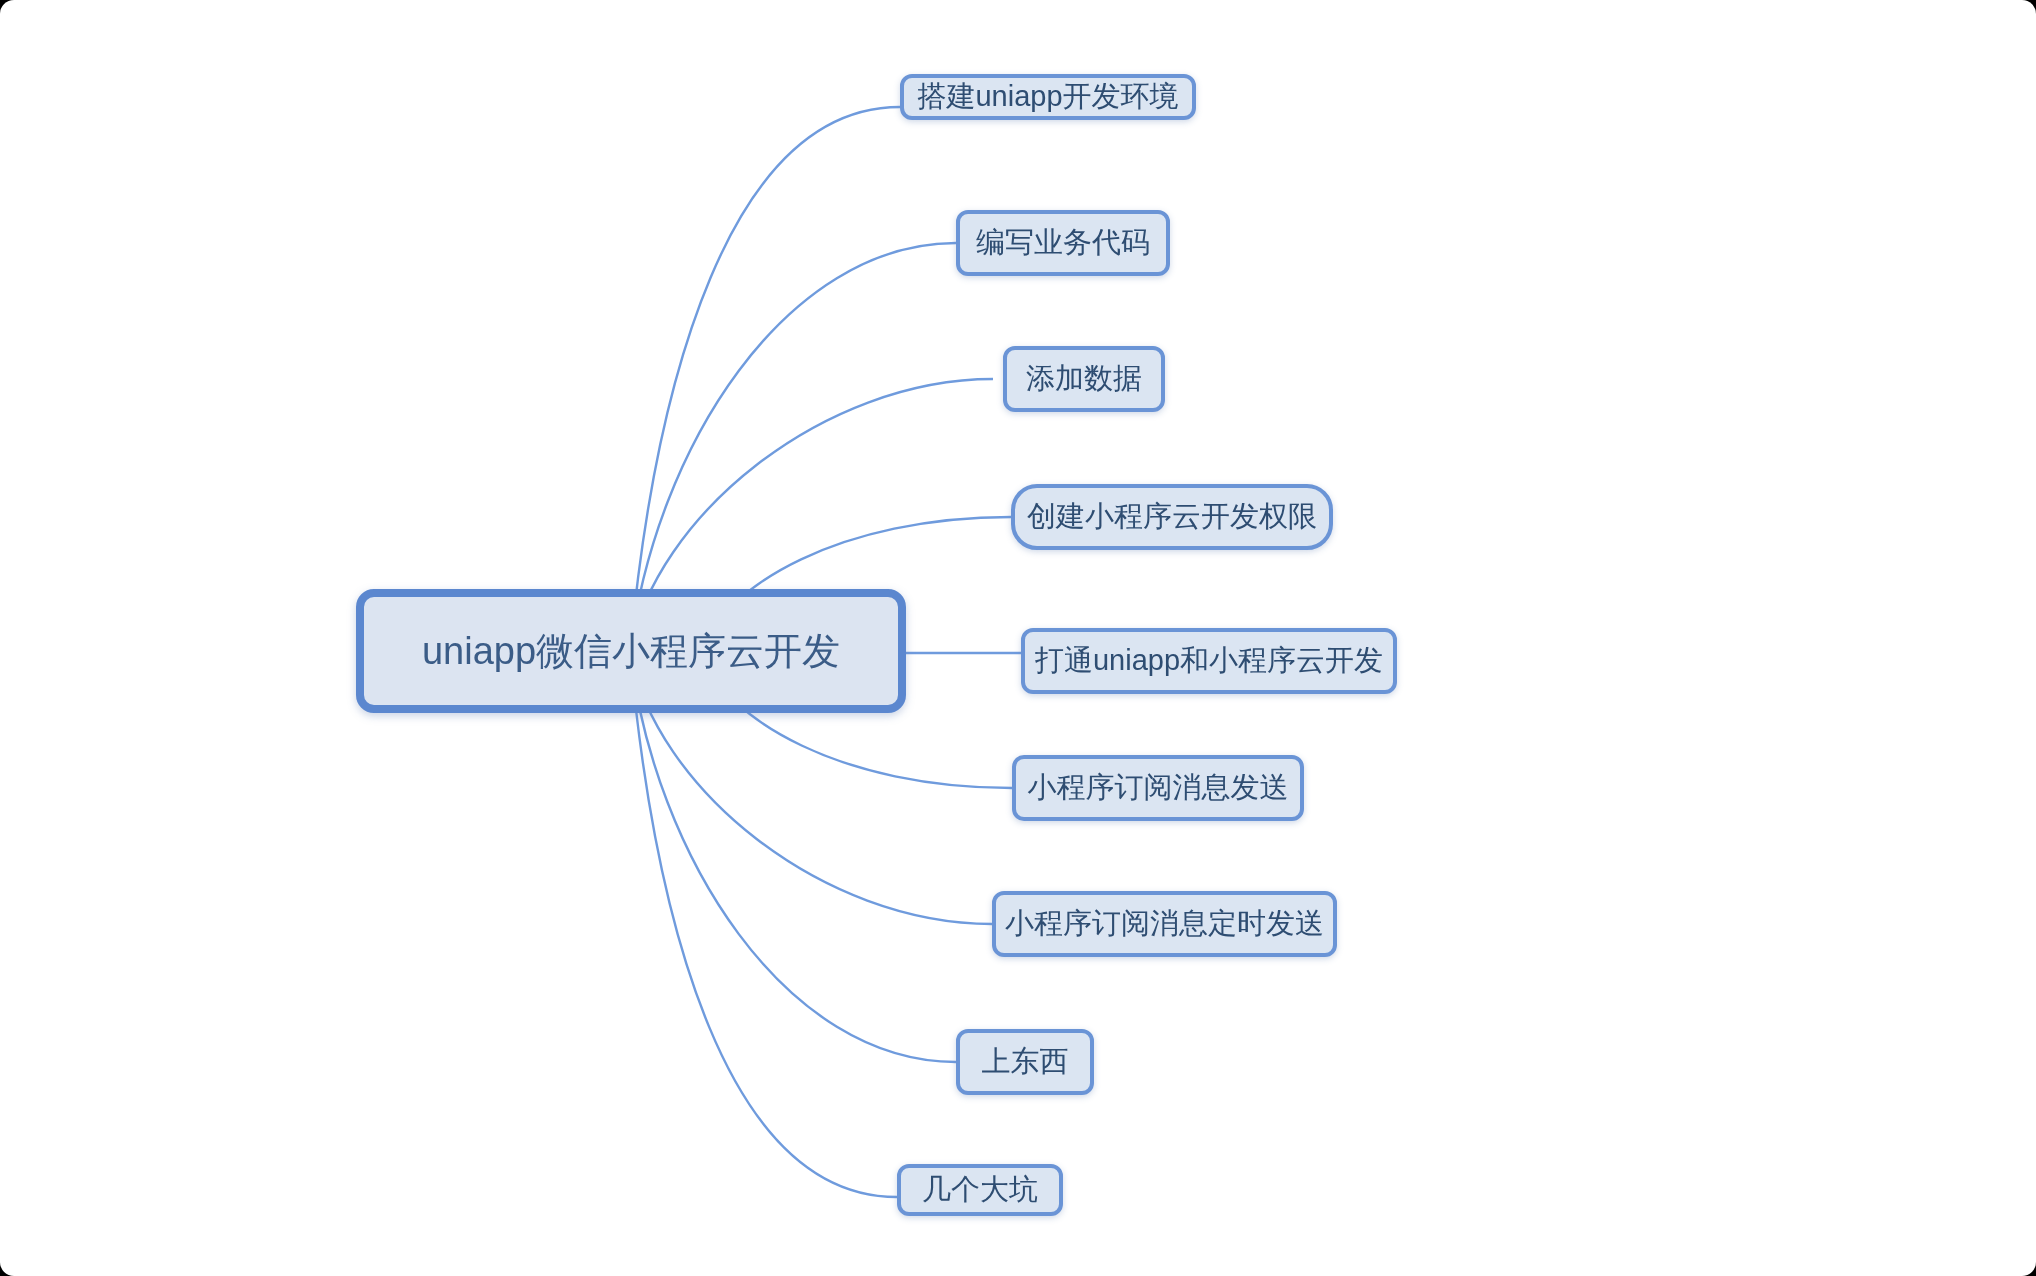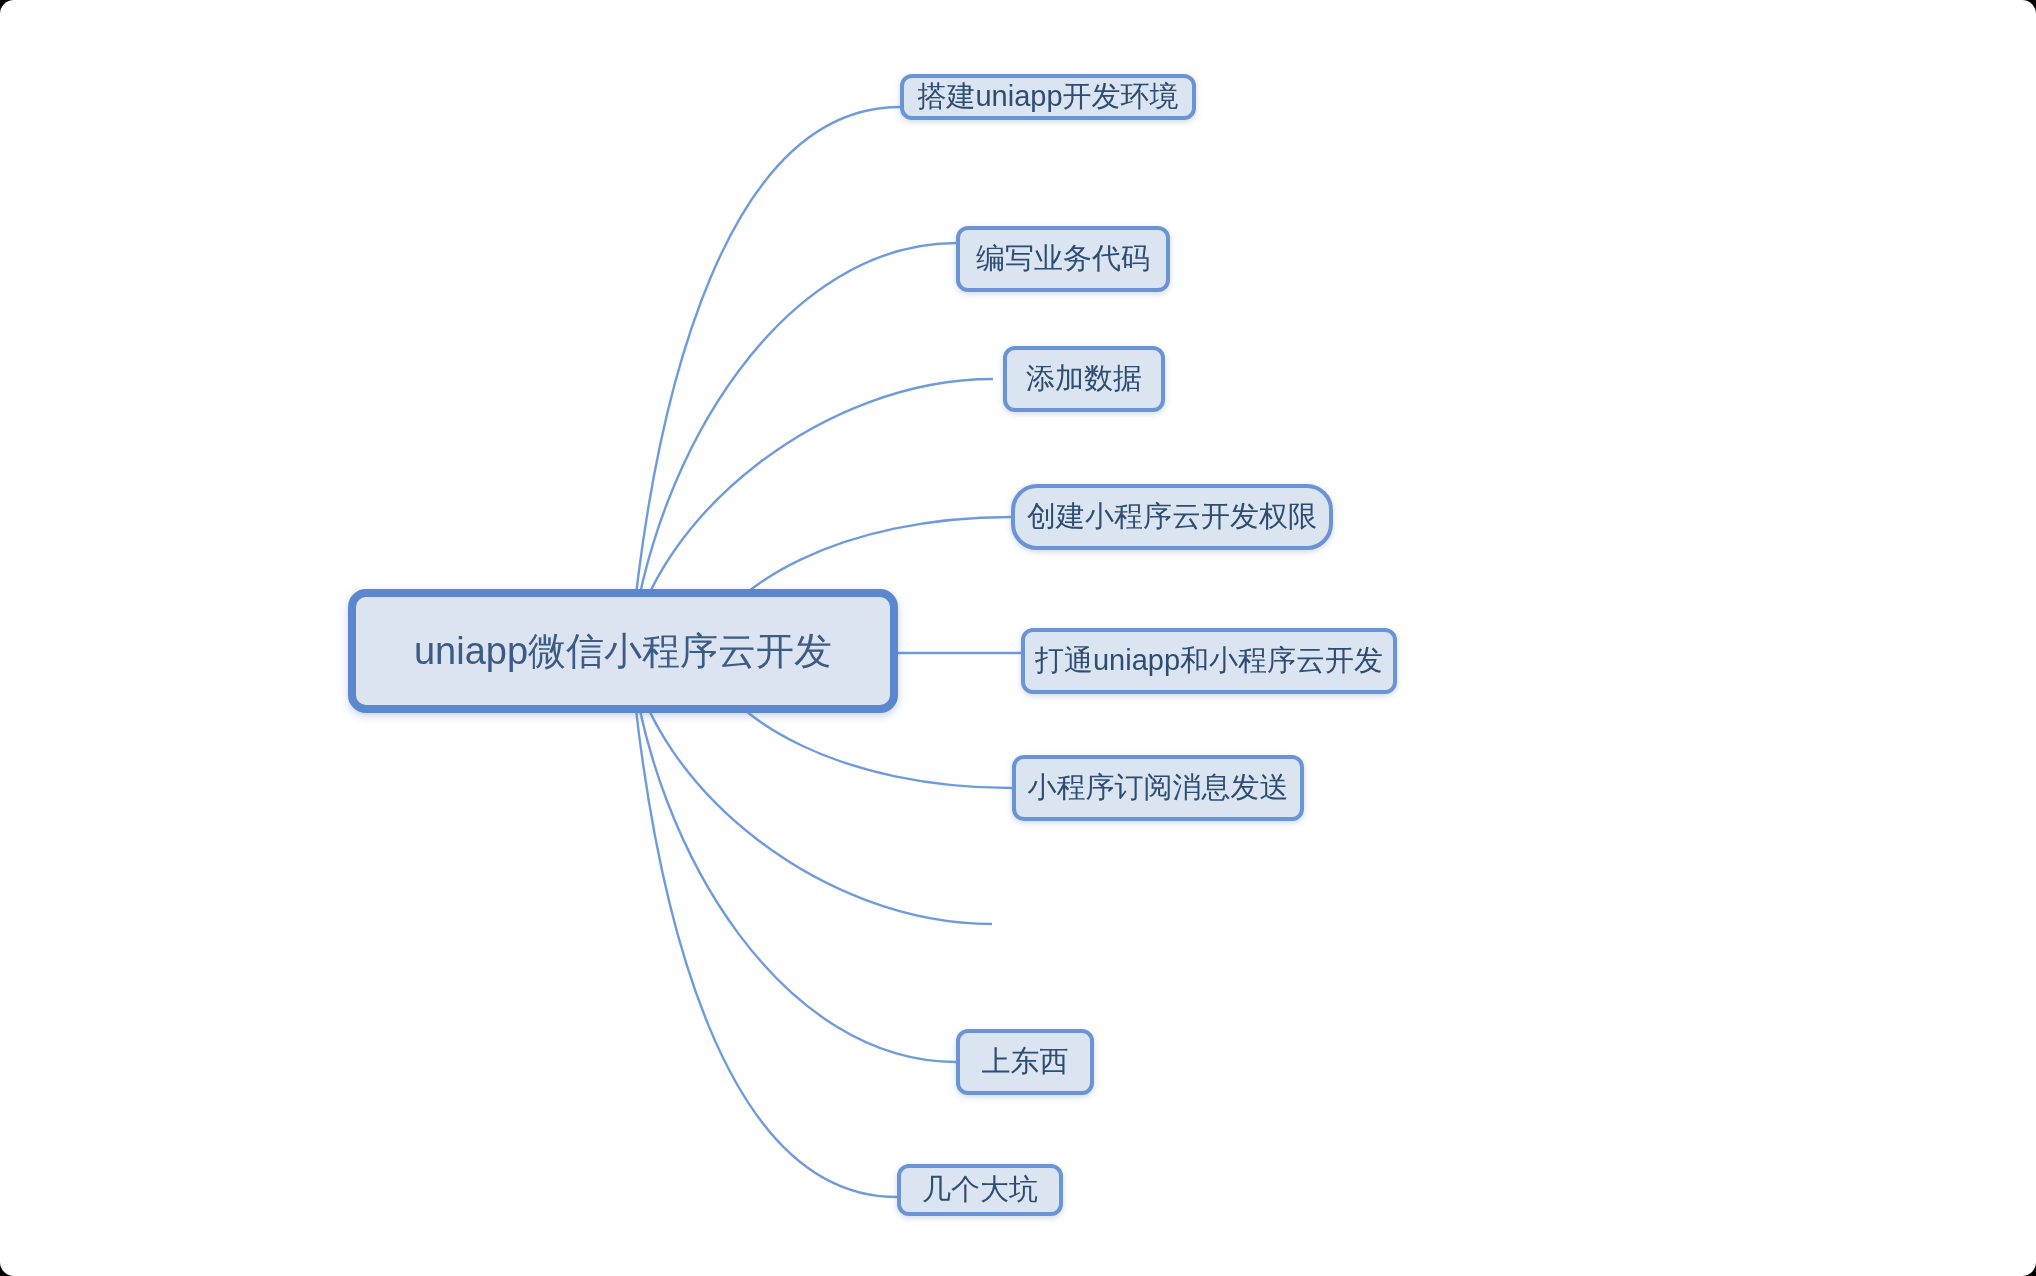--- a/index.html
+++ b/index.html
@@ -40,39 +40,39 @@
     white-space: nowrap;
     box-shadow: 0 2px 6px rgba(100, 130, 180, 0.30);
     display: flex;
     align-items: center;
     justify-content: center;
     cursor: default;
   }
   .root-node {
     position: absolute;
     box-sizing: border-box;
-    left: 348px;
+    left: 356px;
     top: 589px;
     width: 550px;
     height: 124px;
     background: #dce4f1;
     border: 8px solid #5b87cf;
     border-radius: 18px;
     color: #3b5c87;
     font-size: 38px;
     text-align: center;
     white-space: nowrap;
     box-shadow: 0 3px 8px rgba(100, 130, 180, 0.35);
     display: flex;
     align-items: center;
     justify-content: center;
     cursor: default;
   }
   .b1 { left: 900px;  top: 74px;   width: 296px; height: 46px; }
-  .b2 { left: 956px;  top: 210px;  width: 214px; height: 66px; margin-top: 16px; }
+  .b2 { left: 956px;  top: 210px;  width: 214px; height: 66px; }
   .b3 { left: 993px;  top: 346px;  width: 162px; height: 66px; margin-left: 10px; }
   .b4 { left: 1011px; top: 484px;  width: 322px; height: 66px; border-radius: 26px; }
   .b5 { left: 1021px; top: 620px;  width: 376px; height: 66px; margin-top: 8px; }
   .b6 { left: 1012px; top: 755px;  width: 292px; height: 66px; }
   .b7 { left: 992px;  top: 891px;  width: 345px; height: 66px; }
   .b8 { left: 956px;  top: 1029px; width: 138px; height: 66px; }
   .b9 { left: 897px;  top: 1164px; width: 166px; height: 52px; }
 </style>
 </head>
 <body>
@@ -106,20 +106,23 @@
   </div>
   <div class="node b4">
     <span>创建小程序云开发权限</span>
   </div>
   <div class="node b5">
     <span>打通uniapp和小程序云开发</span>
   </div>
   <div class="node b6">
     <span>小程序订阅消息发送</span>
   </div>
+  <div class="node b7">
+    <span>小程序订阅消息定时发送</span>
+  </div>
   <div class="node b8">
     <span>上东西</span>
   </div>
   <div class="node b9">
     <span>几个大坑</span>
   </div>
 
 </div>
 
 </body></html>

